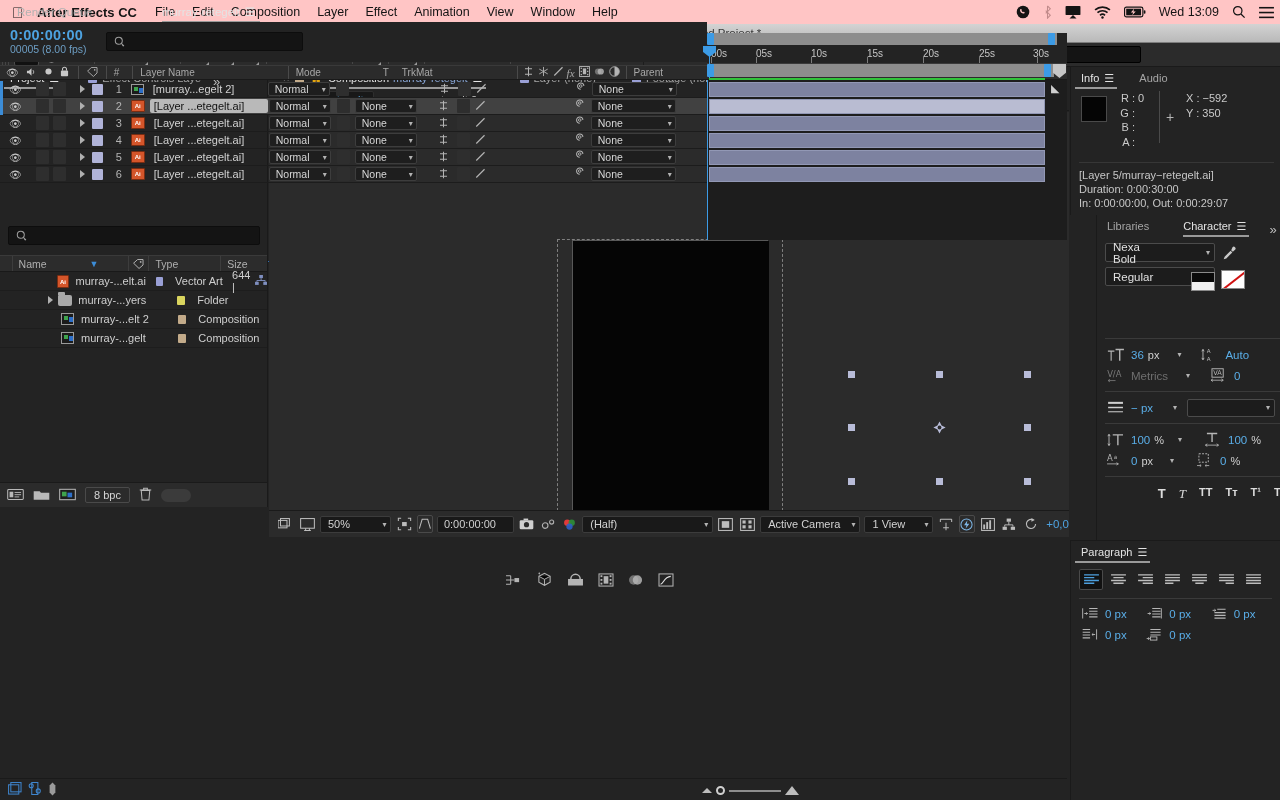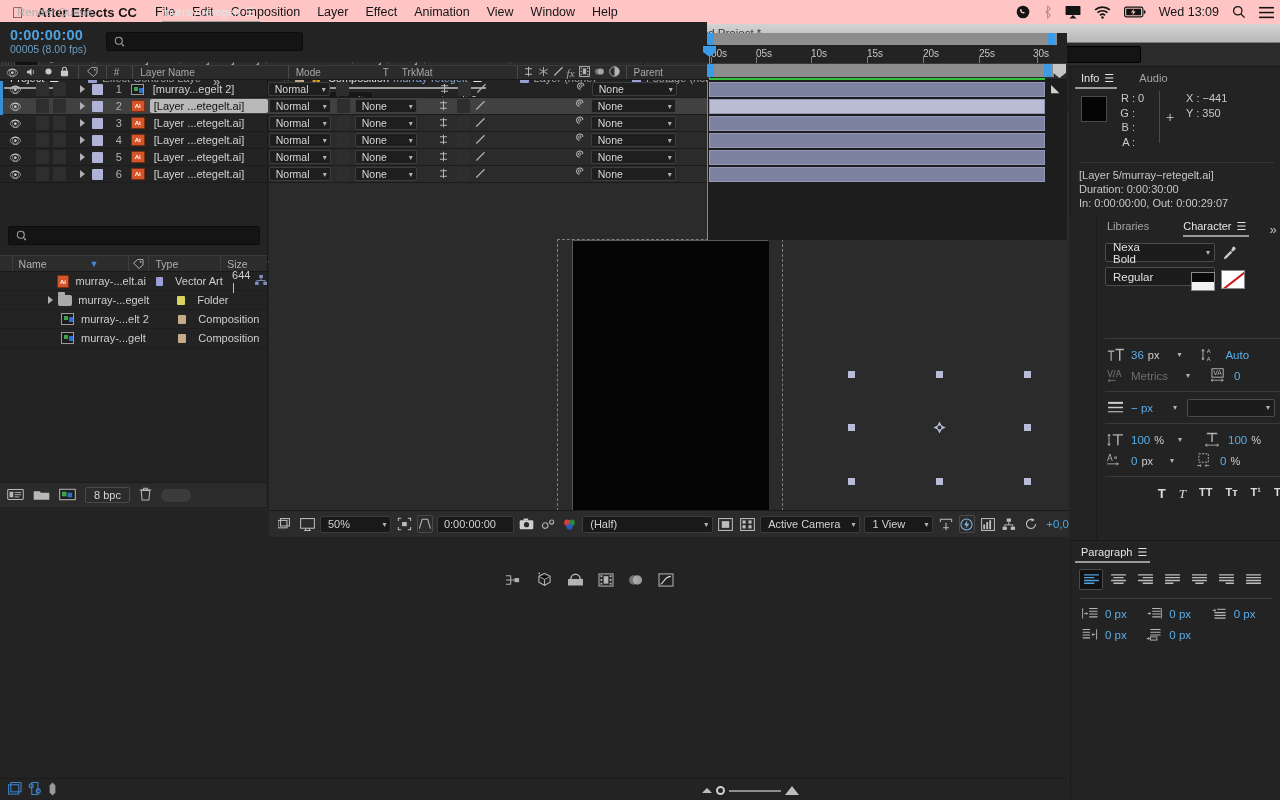--- a/index.html
+++ b/index.html
@@ -522,21 +522,21 @@
               <rect x="0" y="7.4" width="4" height="3.4" fill="#7f8fc0"></rect>
               <rect x="9" y="7.4" width="4" height="3.4" fill="#7f8fc0"></rect>
               <path d="M6.6 3.4v2.6M2 7.4V6h9v1.4" stroke="#7f8fc0" stroke-width="1" fill="none"></path>
             </svg>
         </span>
       </div>
 
       <div class="row-item" style="top:202px">
         <span class="discl" style="margin-left:8px"></span>
         <span class="folder-ic" style="margin-left:5px"></span>
-        <span style="margin-left:6px;width:103px">murray-...egelt</span>
+        <span style="margin-left:6px;width:103px">murray-...yers</span>
         <span class="swatch" style="background:#d9d45e"></span>
         <span style="margin-left:12px;width:73px">Folder</span>
         <span></span>
       </div>
 
       <div class="row-item" style="top:221px">
         <span style="width:22px"></span>
         <span class="comp-ic"></span>
         <span style="margin-left:7px;width:103px">murray-...elt 2</span>
         <span class="swatch" style="background:#c3ab8a"></span>
@@ -779,21 +779,21 @@
         <div class="infolbl" style="text-align:left;padding-left:3px"></div>
         <div class="infolbl" style="text-align:left;padding-left:3px"></div>
         <div class="infolbl" style="text-align:left;padding-left:3px"></div>
         <div class="infolbl" style="text-align:left;padding-left:3px">0</div>
       </div>
       <div style="width:1px;background:#4a4a4a;height:52px;margin:0 8px 0 2px"></div>
       <div style="position:relative;padding-left:18px">
         <span style="position:absolute;left:-2px;top:18px;color:#b5b5b5;font-size:14px">+</span>
         <div style="line-height:15px;font-size:11px;color:#cacaca">
           <span>X :</span>
-          <span>−441</span>
+          <span>−592</span>
         </div>
         <div style="line-height:15px;font-size:11px;color:#cacaca">
           <span>Y :</span>
           <span>350</span>
         </div>
       </div>
     </div>
 
     <div class="infometa">
       <div>[Layer 5/murray−retegelt.ai]</div>

